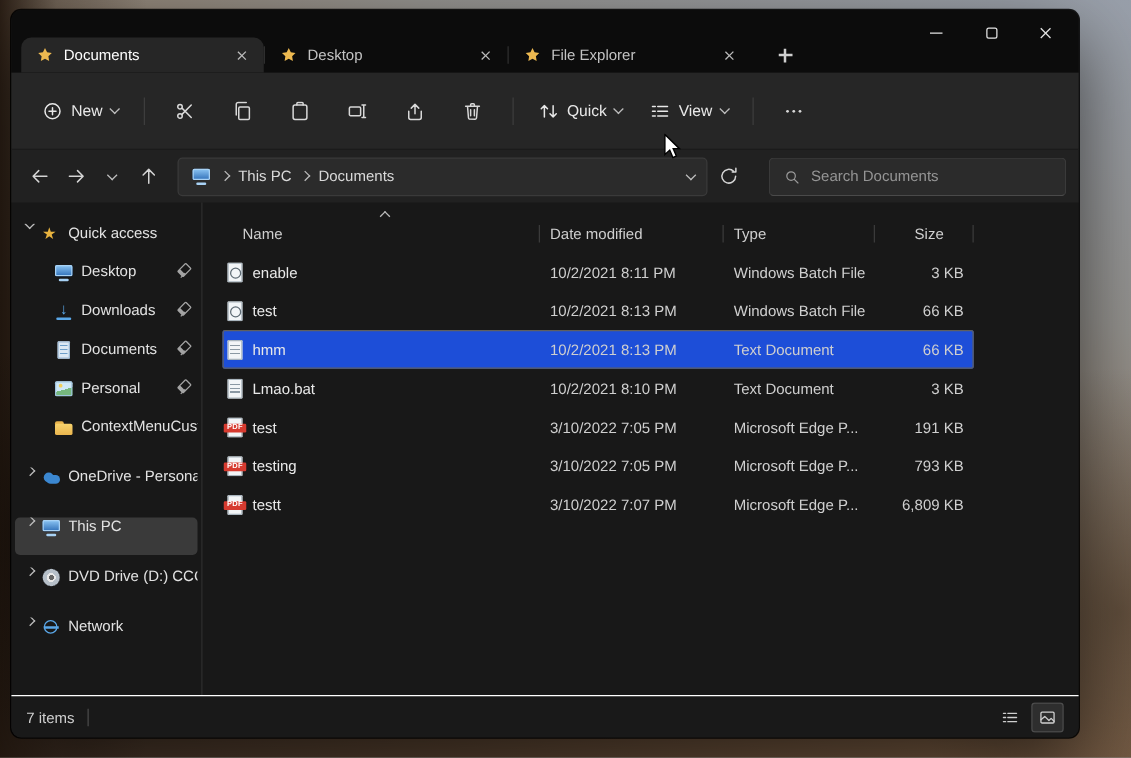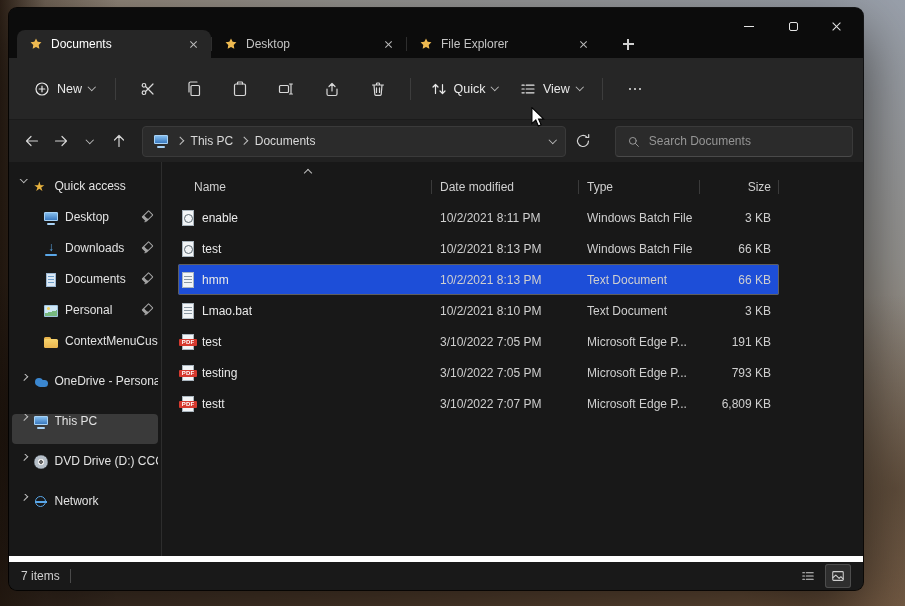--- a/index.html
+++ b/index.html
@@ -96,39 +96,39 @@
   .pin-icon::before{content:"";position:absolute;left:3.5px;top:1px;width:5px;height:6px;border:1.5px solid #bdbdbd;border-bottom-width:3px;border-radius:1px;transform:rotate(45deg)}
   .pin-icon::after{content:"";position:absolute;left:5.5px;top:8px;width:1.4px;height:4.5px;background:#bdbdbd;transform:rotate(45deg)}
 
   
   .filelist{flex:1;padding:10px 0 0 16px;position:relative;overflow:hidden}
   .list-header{display:grid;grid-template-columns:254px 147px 121px 79px;height:30px;align-items:center;
     color:#cfcfcf;font-size:12px;position:relative;width:601px}
   .hcell{position:relative;height:100%;display:flex;align-items:center;padding-left:16px}
   .hcell::after{content:"";position:absolute;right:0;top:8px;bottom:8px;width:1px;background:#3a3a3a}
   .hcell.c2,.hcell.c3{padding-left:8px}
-  .hcell.c4{justify-content:flex-end;padding-right:8px}
+  .hcell.c4{justify-content:flex-end;padding-right:24px}
   .sort-caret{position:absolute;left:127px;top:-2px;width:6px;height:6px;border-left:1.3px solid #bdbdbd;border-top:1.3px solid #bdbdbd;transform:rotate(45deg)}
   .row{display:grid;grid-template-columns:254px 147px 121px 79px;height:31px;align-items:center;
     font-size:12px;color:#cfcfcf;width:601px;border-radius:2px}
   .row.highlighted{background:#1d4ed8;outline:1px solid #5f5f5f;outline-offset:-1px}
   .cell{padding-left:8px;white-space:nowrap;overflow:hidden}
   .cell.name{display:flex;align-items:center;gap:7px;color:#e9e9e9;padding-left:3px}
   .cell.size{text-align:right;padding-right:8px}
   .file-icon{width:14px;height:16px;position:relative;flex:none}
   .file-icon::before,.file-icon::after{content:"";position:absolute}
   .file-icon[data-icon="batch"]::before,.file-icon[data-icon="text"]::before,.file-icon[data-icon="pdf"]::before{
     left:1px;right:1px;top:0;bottom:0;background:#f2f5f7;border-radius:1px;box-shadow:inset 0 0 0 1px #a9b5be}
   .file-icon[data-icon="batch"]::after{left:3px;top:4px;width:7px;height:7px;border:1.5px solid #5d6a73;border-radius:50%}
   .file-icon[data-icon="text"]::after{left:3px;right:3px;top:4px;height:8px;background:repeating-linear-gradient(to bottom,#8a98a3 0,#8a98a3 1px,transparent 1px,transparent 3px)}
   .file-icon[data-icon="pdf"]::after{content:"PDF";left:-2px;right:-2px;top:5px;height:7px;background:#d63a2f;border-radius:1px;
     color:#fff;font-size:6px;font-weight:bold;line-height:7px;text-align:center;letter-spacing:.2px}
 
   
-  .statusbar{height:34px;flex:none;display:flex;align-items:center;padding:0 12px;gap:10px;color:#cfcfcf;font-size:12px;background:#191919;border-top:6px solid #ffffff}
+  .statusbar{height:34px;flex:none;display:flex;align-items:center;padding:0 12px;gap:10px;color:#cfcfcf;font-size:12px;background:#191919;border-top:1px solid #ffffff}
   .sb-divider{width:1px;height:14px;background:#4a4a4a}
   .status-right{margin-left:auto;display:flex;gap:4px}
   .view-toggle{width:26px;height:24px;display:flex;align-items:center;justify-content:center;color:#cfcfcf;border-radius:3px}
   .view-toggle.active{background:#2e2e2e;box-shadow:inset 0 0 0 1px #4d4d4d}
 
   .cursor{position:absolute;left:531px;top:107px;z-index:99;pointer-events:none}
 </style>
 </head>
 <body>
 

